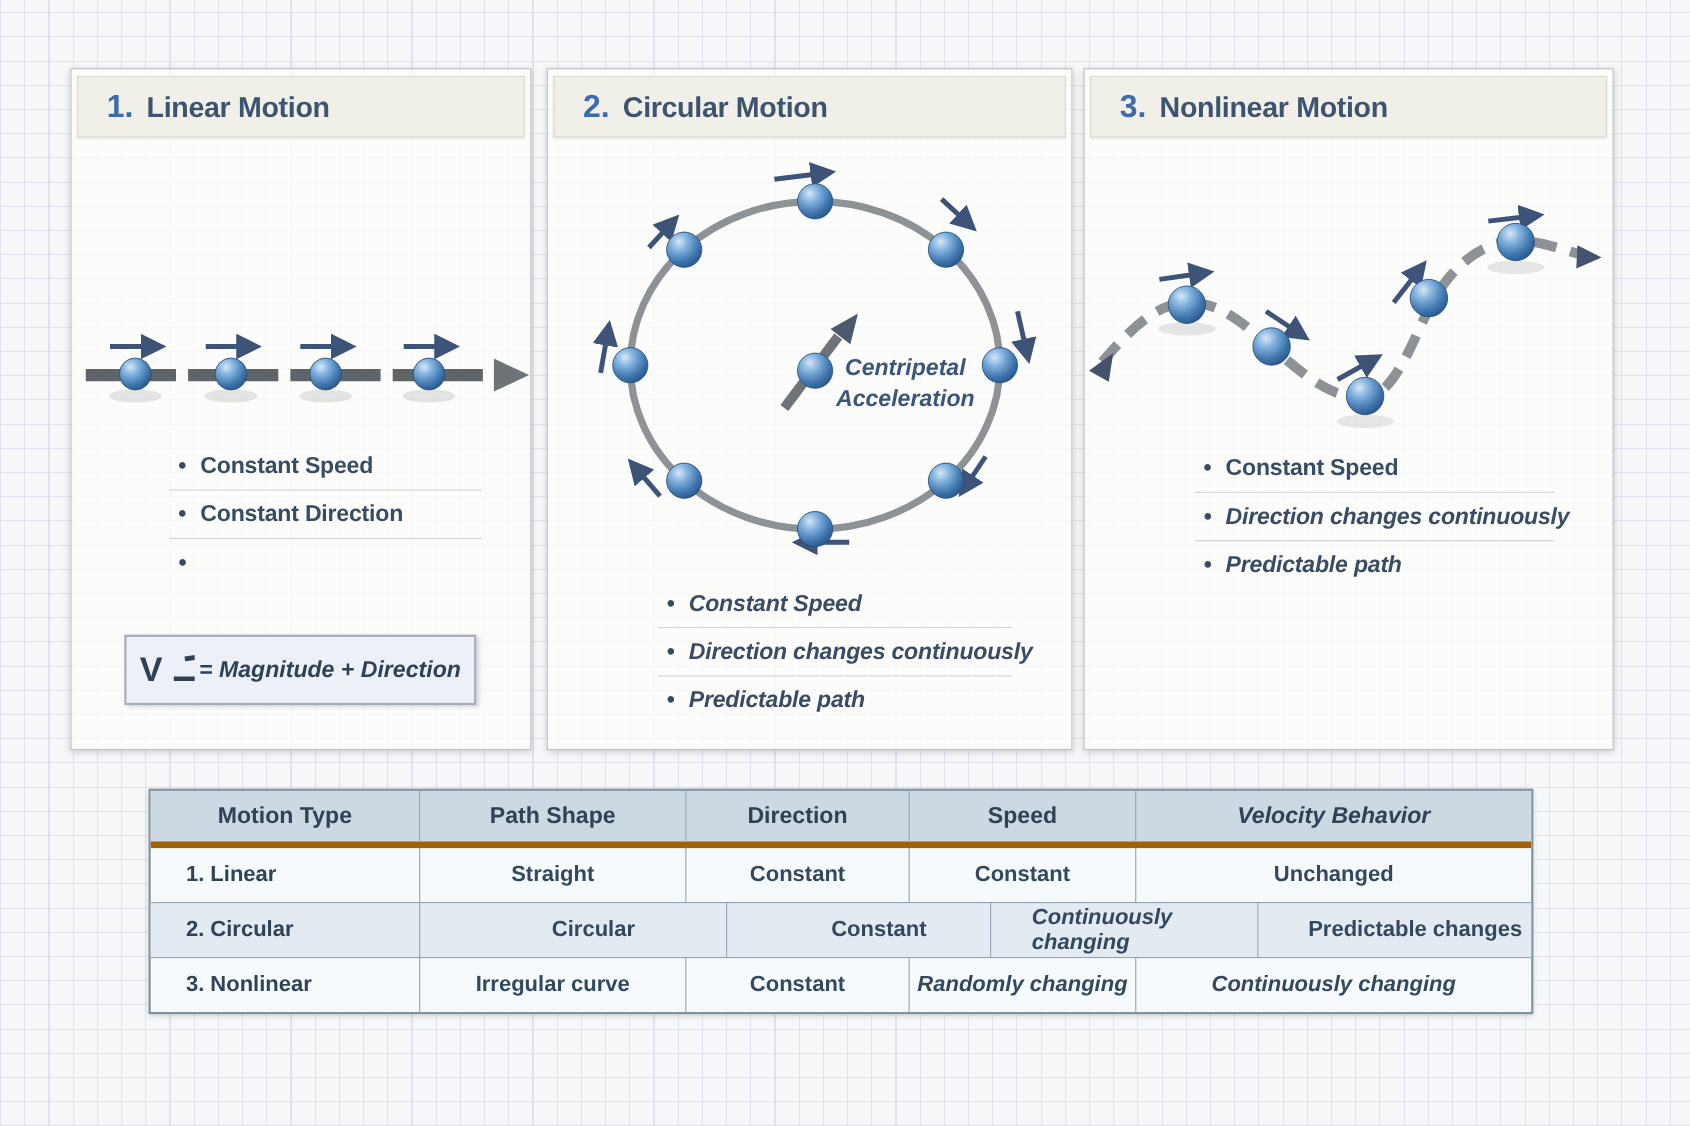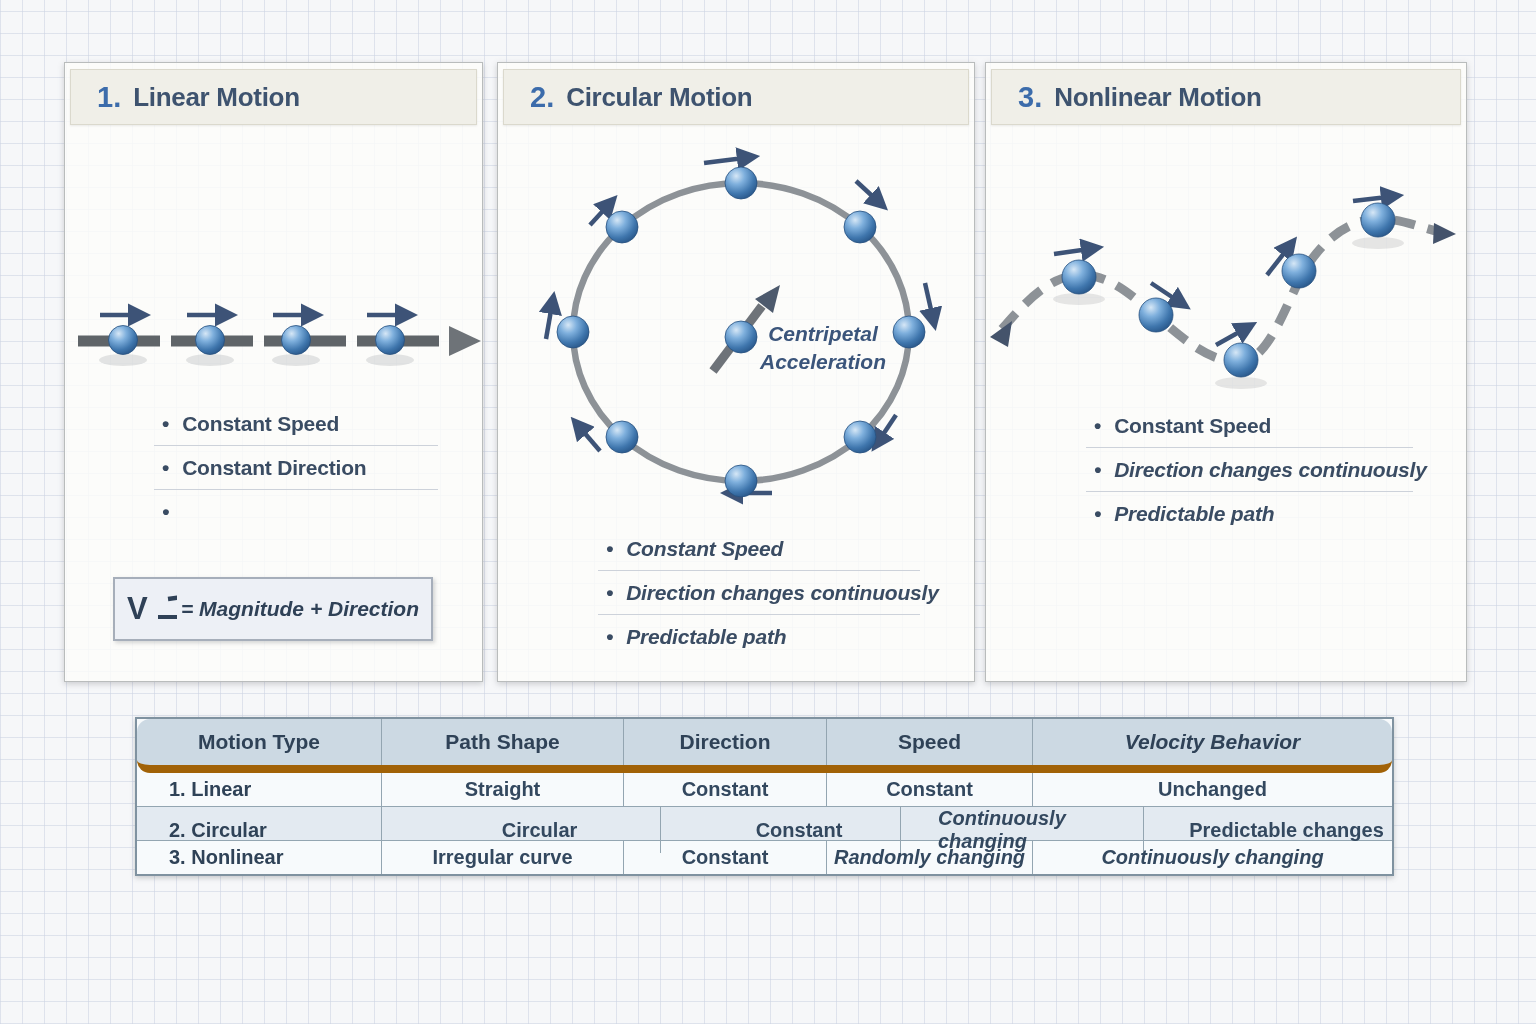--- a/index.html
+++ b/index.html
@@ -54,23 +54,23 @@
     border:2px solid #7f92a0;box-shadow:0 2px 5px rgba(90,95,100,.3);
     box-sizing:border-box;background:#f7fafc;
   }
   .trow{display:grid;grid-template-columns:245px 242px 203px 206px 1fr;}
   .trow > div{
     display:flex;align-items:center;justify-content:center;
     border-right:1px solid #93a5b1;box-sizing:border-box;
     font-size:20px;color:#33485f;font-weight:600;
   }
   .trow > div:last-child{border-right:none;}
-  .thead{height:46px;background:#ccd9e3;border-bottom:8px solid #a16207;border-radius:13px;}
+  .thead{height:46px;background:#ccd9e3;border-bottom:6px solid #a16207;}
   .thead > div{font-size:21px;font-weight:700;color:#2f4257;}
-  .tbody{height:33px;}
+  .tbody{height:49px;}
   .tbody.alt{background:#e3eaf1;gap:37px;}
   .tbody + .tbody{border-top:1px solid #93a5b1;}
   .cell-first{justify-content:flex-start !important;padding-left:32px;font-weight:700 !important;color:#2f4257 !important;}
   .i{font-style:italic;}
 </style>
 </head>
 <body>
 
 <svg width="0" height="0" style="position:absolute">
   <defs>

